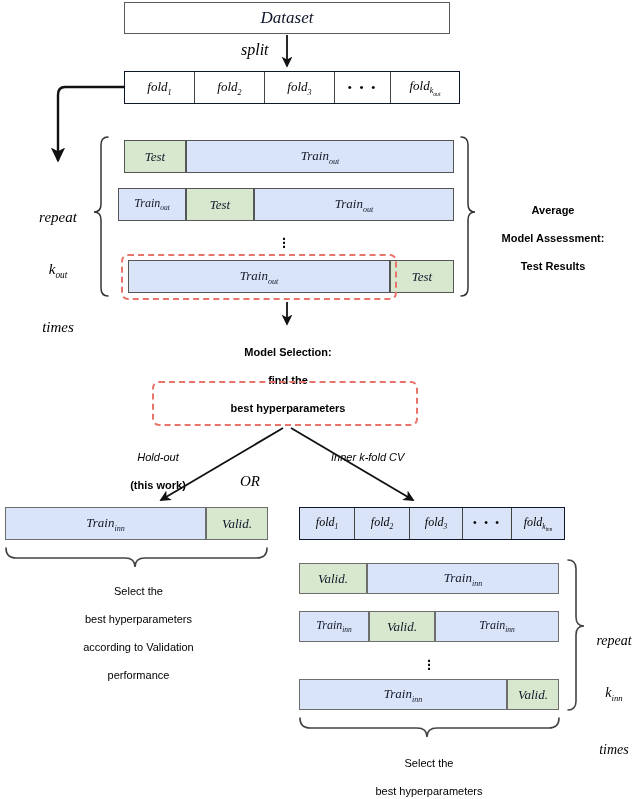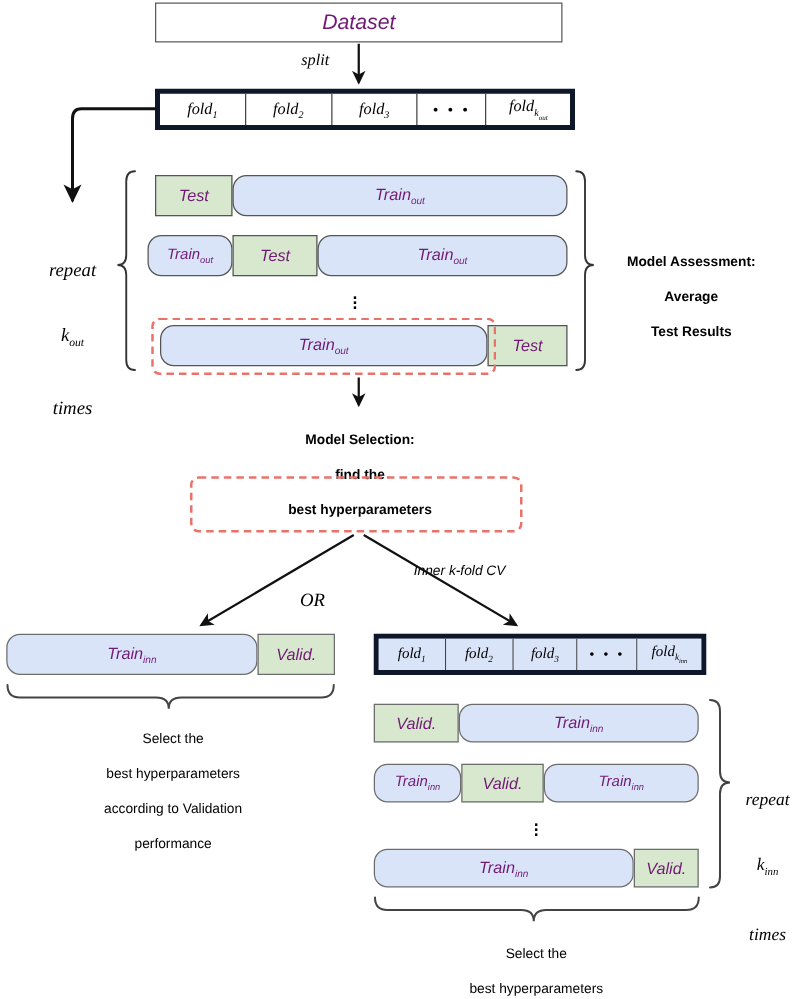--- a/index.html
+++ b/index.html
@@ -14,40 +14,40 @@
   }
   .stage { position: absolute; left: 0; top: 0; width: 640px; height: 799px; }
 
   
   .box {
     position: absolute;
     box-sizing: border-box;
     display: flex; align-items: center; justify-content: center;
     border: 1px solid #6d6d6d;
     background: #ffffff;
-    font-family: Liberation Sans, sans-serif;
+    font-family: Liberation Serif, serif;
     font-style: italic;
-    color: #701a75;
+    color: #0f172a;
     white-space: nowrap;
   }
-  .blue  { background: #d9e4f8; border-radius: 11px; }
+  .blue  { background: #d9e4f8; }
   .green { background: #d8e8cf; }
 
   
   .dataset-box {
     border: 1px solid #5a5a5a;
     font-size: 17px;
   }
 
   
   .foldrow {
     position: absolute;
     box-sizing: border-box;
     display: flex;
-    border: 4px solid #0f172a;
+    border: 1px solid #0f172a;
     background: #fff;
   }
   .foldrow > div {
     box-sizing: border-box;
     display: flex; align-items: center; justify-content: center;
     border-right: 1px solid #444;
     font-family: "Liberation Serif", serif;
     font-style: italic;
     white-space: nowrap;
   }
@@ -113,21 +113,21 @@
 </style>
 </head>
 <body>
 
 <div class="stage">
 
   <div class="box dataset-box" style="left:124px; top:2px; width:326px; height:32px;">
     <span>Dataset</span>
   </div>
 
-  <div class="lbl lbl-serif-i" style="left:241px; top:40px; font-size:13px;">split</div>
+  <div class="lbl lbl-serif-i" style="left:241px; top:40px; font-size:16px;">split</div>
 
   <div class="foldrow" style="left:124px; top:71px; width:336px; height:33px; font-size:13px;">
     <div style="width:70px;">
       <span>fold<sub>1</sub></span>
     </div>
     <div style="width:70px;">
       <span>fold<sub>2</sub></span>
     </div>
     <div style="width:70px;">
       <span>fold<sub>3</sub></span>
@@ -171,33 +171,37 @@
   </div>
   <div class="dashbox" style="left:121px; top:254px; width:276px; height:46px;"></div>
 
   <div class="lbl lbl-serif-i" style="left:20px; top:178px; width:76px; text-align:center; font-size:15px; line-height:26px;">
     <div>repeat</div>
     <div>k<sub>out</sub></div>
     <div>times</div>
   </div>
 
   <div class="lbl lbl-bold" style="left:478px; top:189px; width:150px; line-height:14px; text-align:center;">
+    <div>Average</div>
     <div>Model Assessment:</div>
-    <div>Average</div>
     <div>Test Results</div>
   </div>
 
   <div class="lbl lbl-bold" style="left:185px; top:331px; width:206px; line-height:14px;">
     <div>Model Selection:</div>
     <div>find the</div>
     <div>best hyperparameters</div>
   </div>
 
   <div class="dashbox" style="left:152px; top:381px; width:266px; height:45px;"></div>
 
+  <div class="lbl" style="left:113px; top:436px; width:90px; text-align:center; line-height:14px;">
+    <div class="lbl-italic-sans">Hold-out</div>
+    <div class="lbl-bold">(this work)</div>
+  </div>
 
   <div class="lbl lbl-serif-i" style="left:240px; top:444px; font-size:15px;margin-top:28px;">OR</div>
 
   <div class="lbl lbl-italic-sans" style="left:331px; top:451px; width:120px; text-align:left;">Inner k-fold CV</div>
 
   <div class="box blue" style="left:5px; top:507px; width:201px; height:33px; font-size:13px;">
     <span>Train<sub>inn</sub></span>
   </div>
   <div class="box green" style="left:206px; top:507px; width:62px; height:33px; font-size:13px;">
     <span>Valid.</span>

